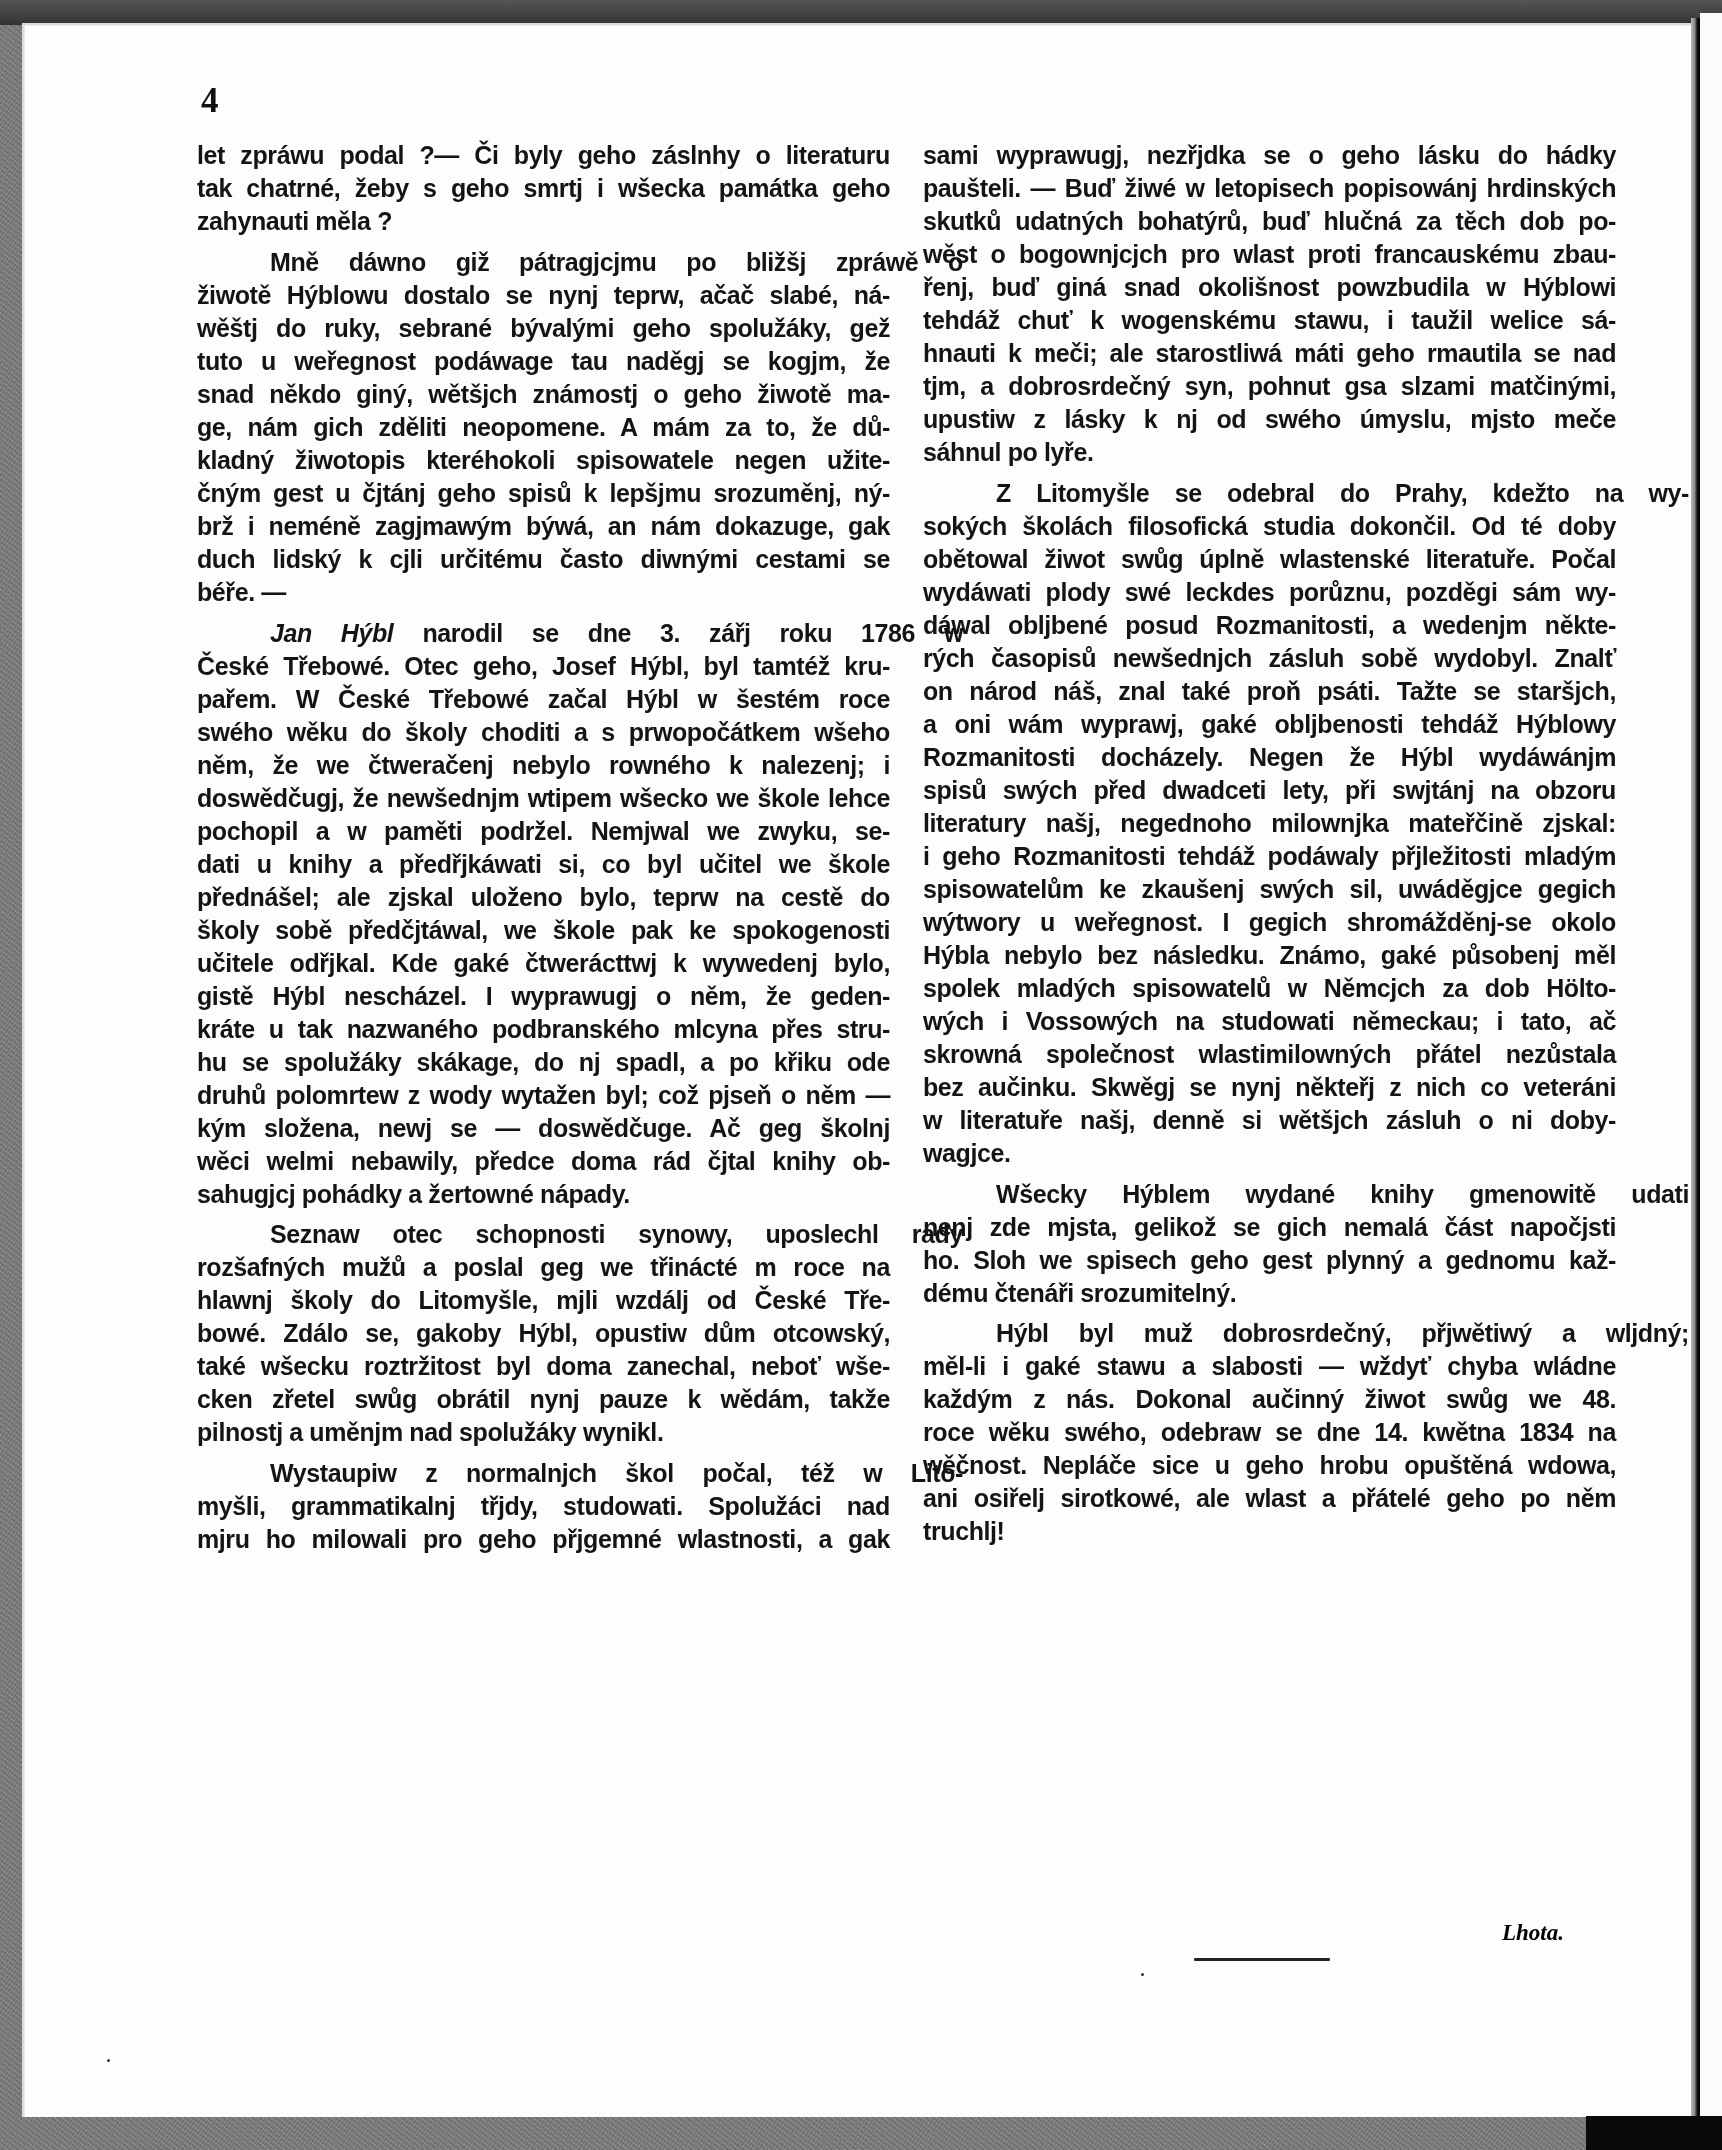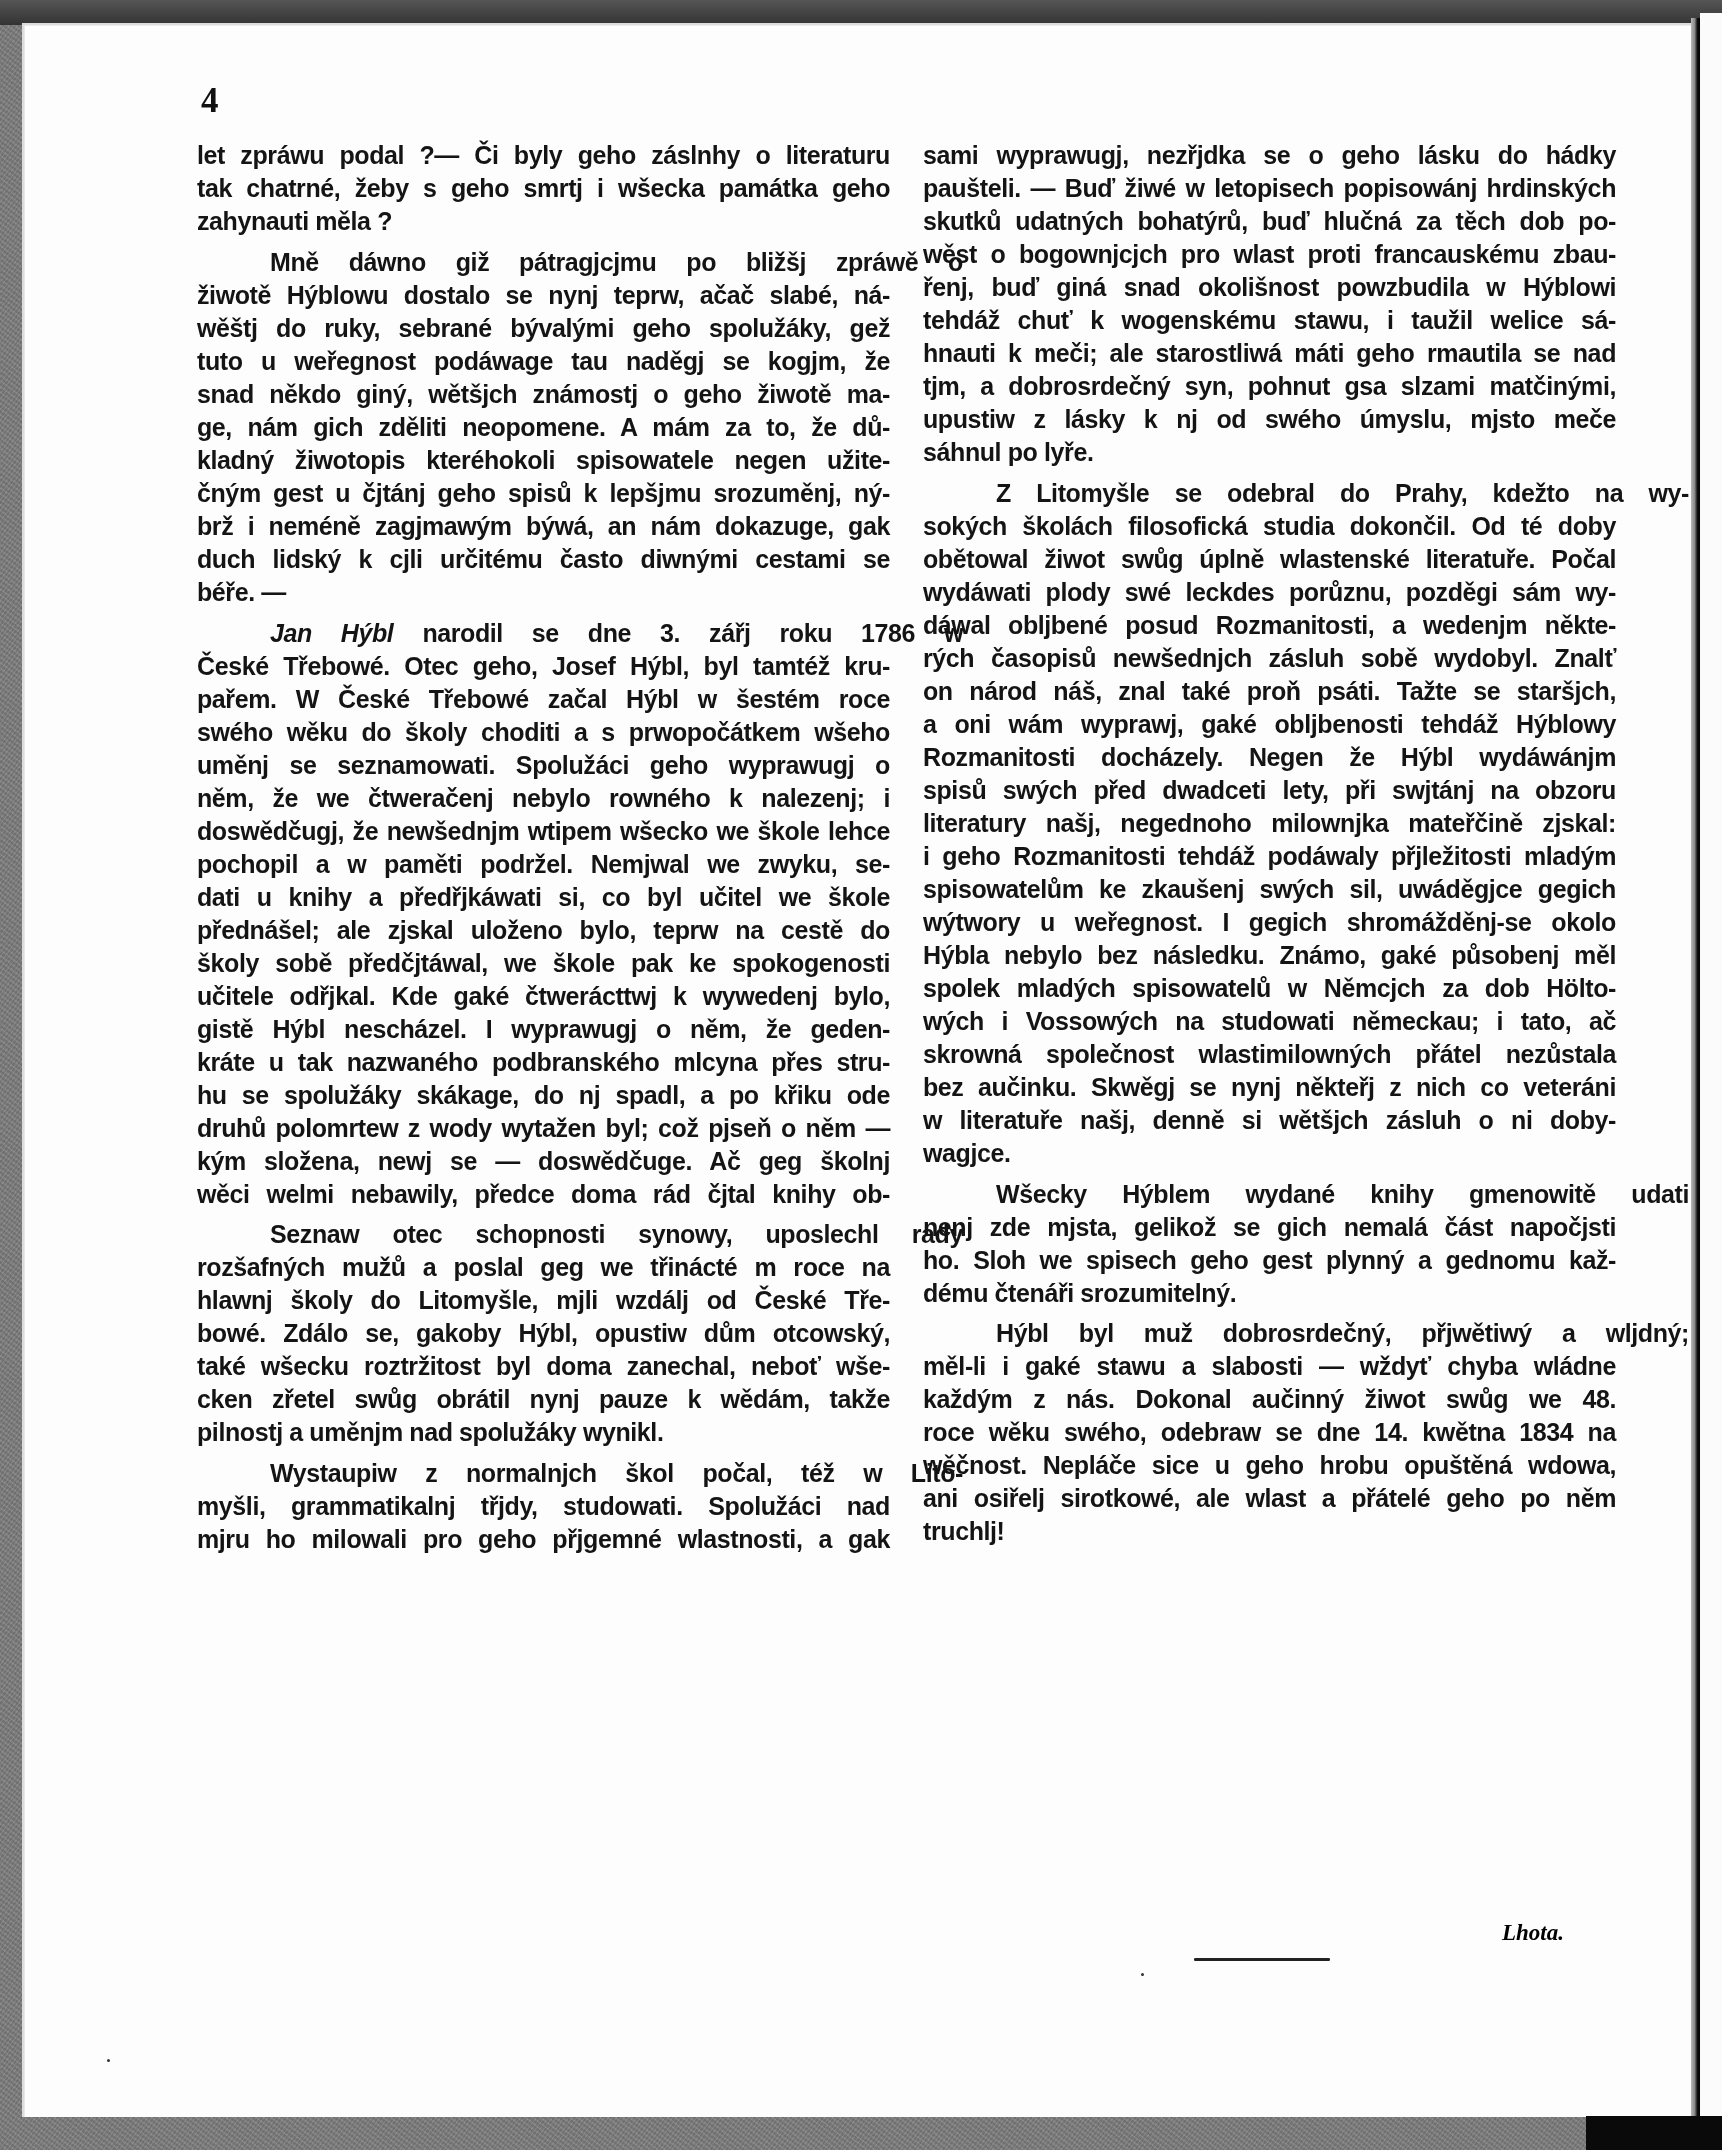--- a/index.html
+++ b/index.html
@@ -83,34 +83,34 @@
   <span class="line" style="display: block; width: 693px;">kladný žiwotopis kteréhokoli spisowatele negen užite-</span>
   <span class="line" style="display: block; width: 693px;">čným gest u čjtánj geho spisů k lepšjmu srozuměnj, ný-</span>
   <span class="line" style="display: block; width: 693px;">brž i neméně zagjmawým býwá, an nám dokazuge, gak</span>
   <span class="line" style="display: block; width: 693px;">duch lidský k cjli určitému často diwnými cestami se</span>
   <span class="line last" style="display: block; width: 693px;">béře. —</span>
   <span class="para-gap"></span>
   <span class="line indent" style="display: block; width: 693px;"><span class="italic">Jan Hýbl</span> narodil se dne 3. zářj roku 1786 w</span>
   <span class="line" style="display: block; width: 693px;">České Třebowé. Otec geho, Josef Hýbl, byl tamtéž kru-</span>
   <span class="line" style="display: block; width: 693px;">pařem. W České Třebowé začal Hýbl w šestém roce</span>
   <span class="line" style="display: block; width: 693px;">swého wěku do školy choditi a s prwopočátkem wšeho</span>
-  <span class="line" style="display: block; width: 693px;">uměnj se seznamowati. Spolužáci geho wyprawugj o</span>
   <span class="line" style="display: block; width: 693px;">něm, že we čtweračenj nebylo rowného k nalezenj; i</span>
   <span class="line" style="display: block; width: 693px;">doswědčugj, že newšednjm wtipem wšecko we škole lehce</span>
   <span class="line" style="display: block; width: 693px;">pochopil a w paměti podržel. Nemjwal we zwyku, se-</span>
   <span class="line" style="display: block; width: 693px;">dati u knihy a předřjkáwati si, co byl učitel we škole</span>
   <span class="line" style="display: block; width: 693px;">přednášel; ale zjskal uloženo bylo, teprw na cestě do</span>
   <span class="line" style="display: block; width: 693px;">školy sobě předčjtáwal, we škole pak ke spokogenosti</span>
   <span class="line" style="display: block; width: 693px;">učitele odřjkal. Kde gaké čtwerácttwj k wywedenj bylo,</span>
   <span class="line" style="display: block; width: 693px;">gistě Hýbl nescházel. I wyprawugj o něm, že geden-</span>
   <span class="line" style="display: block; width: 693px;">kráte u tak nazwaného podbranského mlcyna přes stru-</span>
   <span class="line" style="display: block; width: 693px;">hu se spolužáky skákage, do nj spadl, a po křiku ode</span>
   <span class="line" style="display: block; width: 693px;">druhů polomrtew z wody wytažen byl; což pjseň o něm —</span>
   <span class="line" style="display: block; width: 693px;">kým složena, newj se — doswědčuge. Ač geg školnj</span>
   <span class="line" style="display: block; width: 693px;">wěci welmi nebawily, předce doma rád čjtal knihy ob-</span>
+  <span class="line last" style="display: block; width: 693px;">sahugjcj pohádky a žertowné nápady.</span>
   <span class="para-gap"></span>
   <span class="line indent" style="display: block; width: 693px;">Seznaw otec schopnosti synowy, uposlechl rady</span>
   <span class="line" style="display: block; width: 693px;">rozšafných mužů a poslal geg we třinácté m roce na</span>
   <span class="line" style="display: block; width: 693px;">hlawnj školy do Litomyšle, mjli wzdálj od České Tře-</span>
   <span class="line" style="display: block; width: 693px;">bowé. Zdálo se, gakoby Hýbl, opustiw dům otcowský,</span>
   <span class="line" style="display: block; width: 693px;">také wšecku roztržitost byl doma zanechal, neboť wše-</span>
   <span class="line" style="display: block; width: 693px;">cken zřetel swůg obrátil nynj pauze k wědám, takže</span>
   <span class="line last" style="display: block; width: 693px;">pilnostj a uměnjm nad spolužáky wynikl.</span>
   <span class="para-gap"></span>
   <span class="line indent" style="display: block; width: 693px;">Wystaupiw z normalnjch škol počal, též w Lito-</span>

